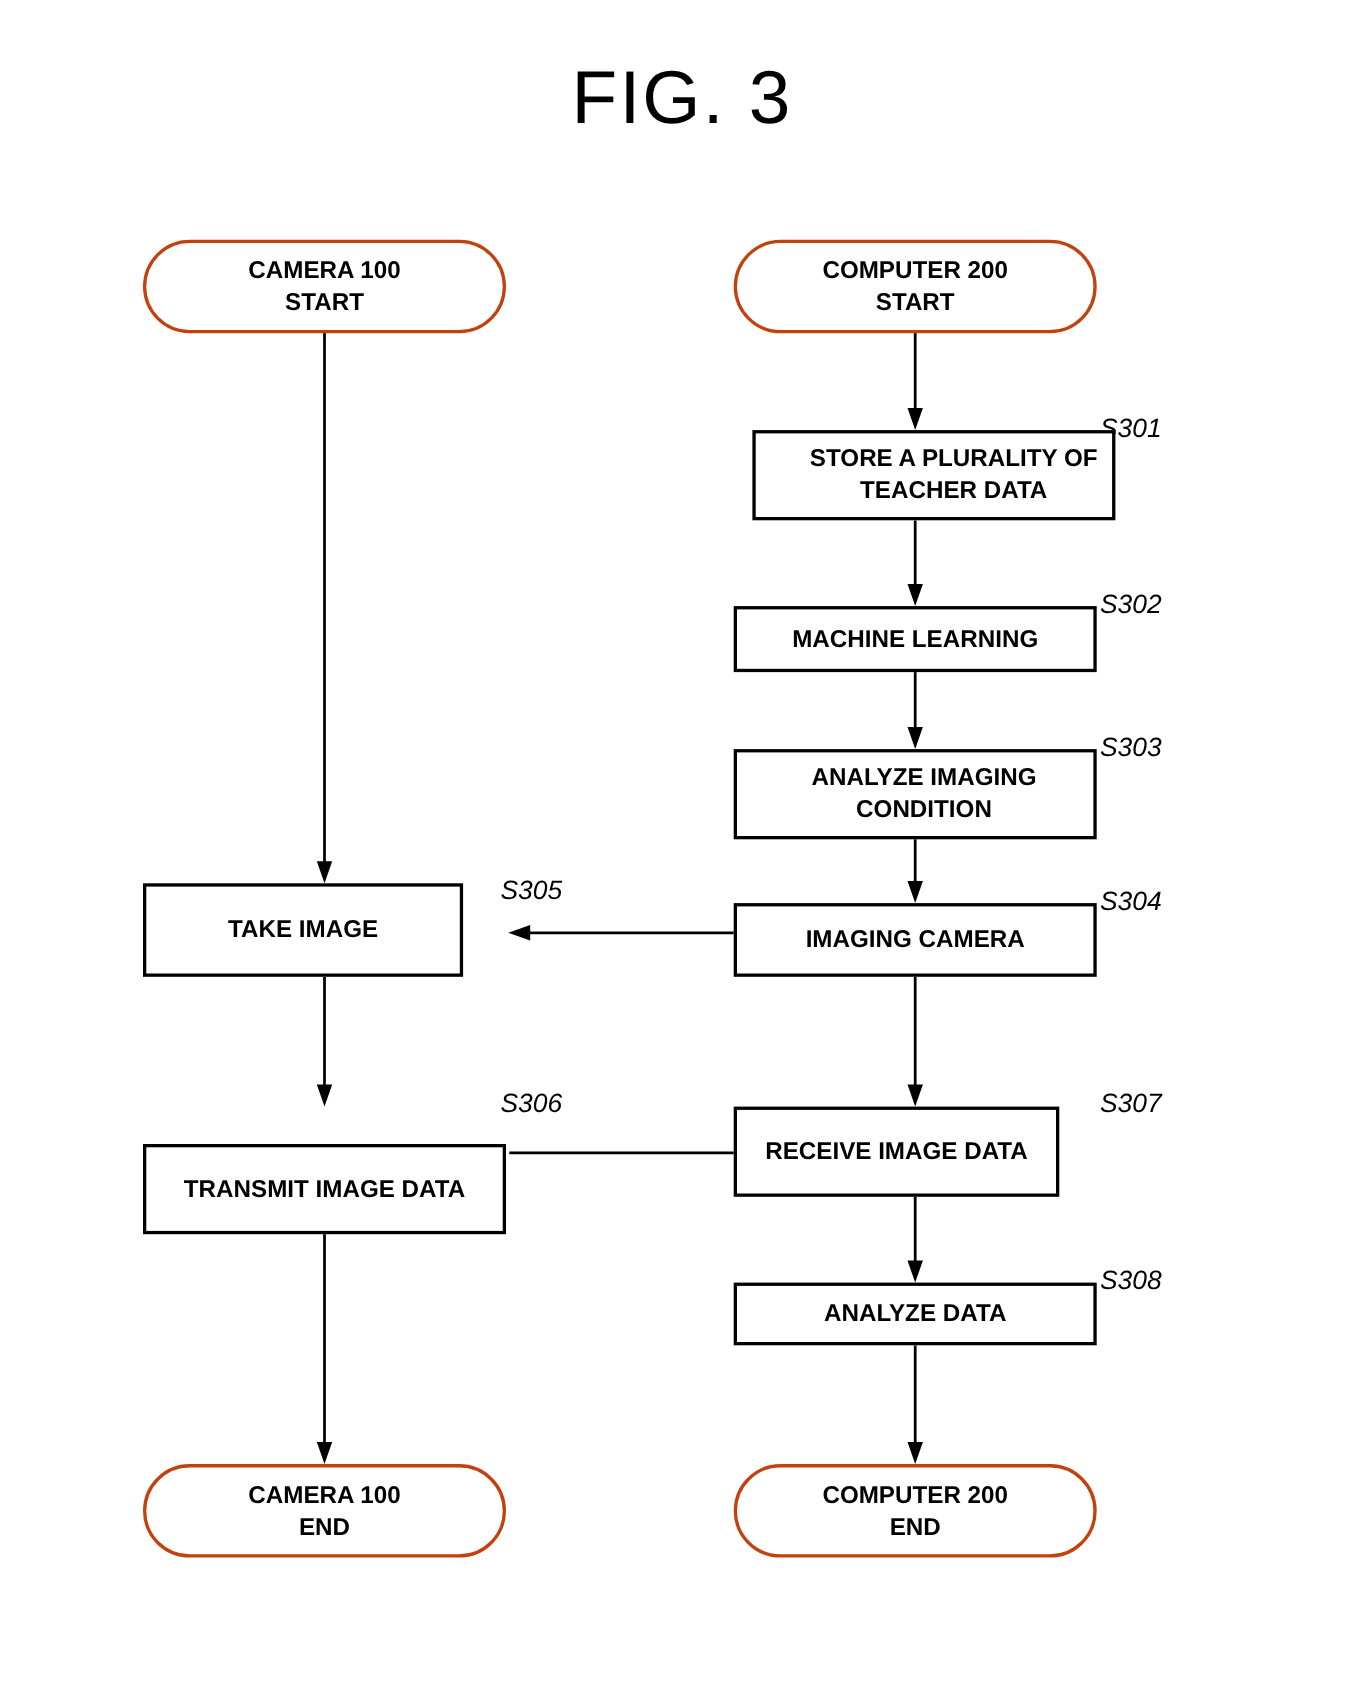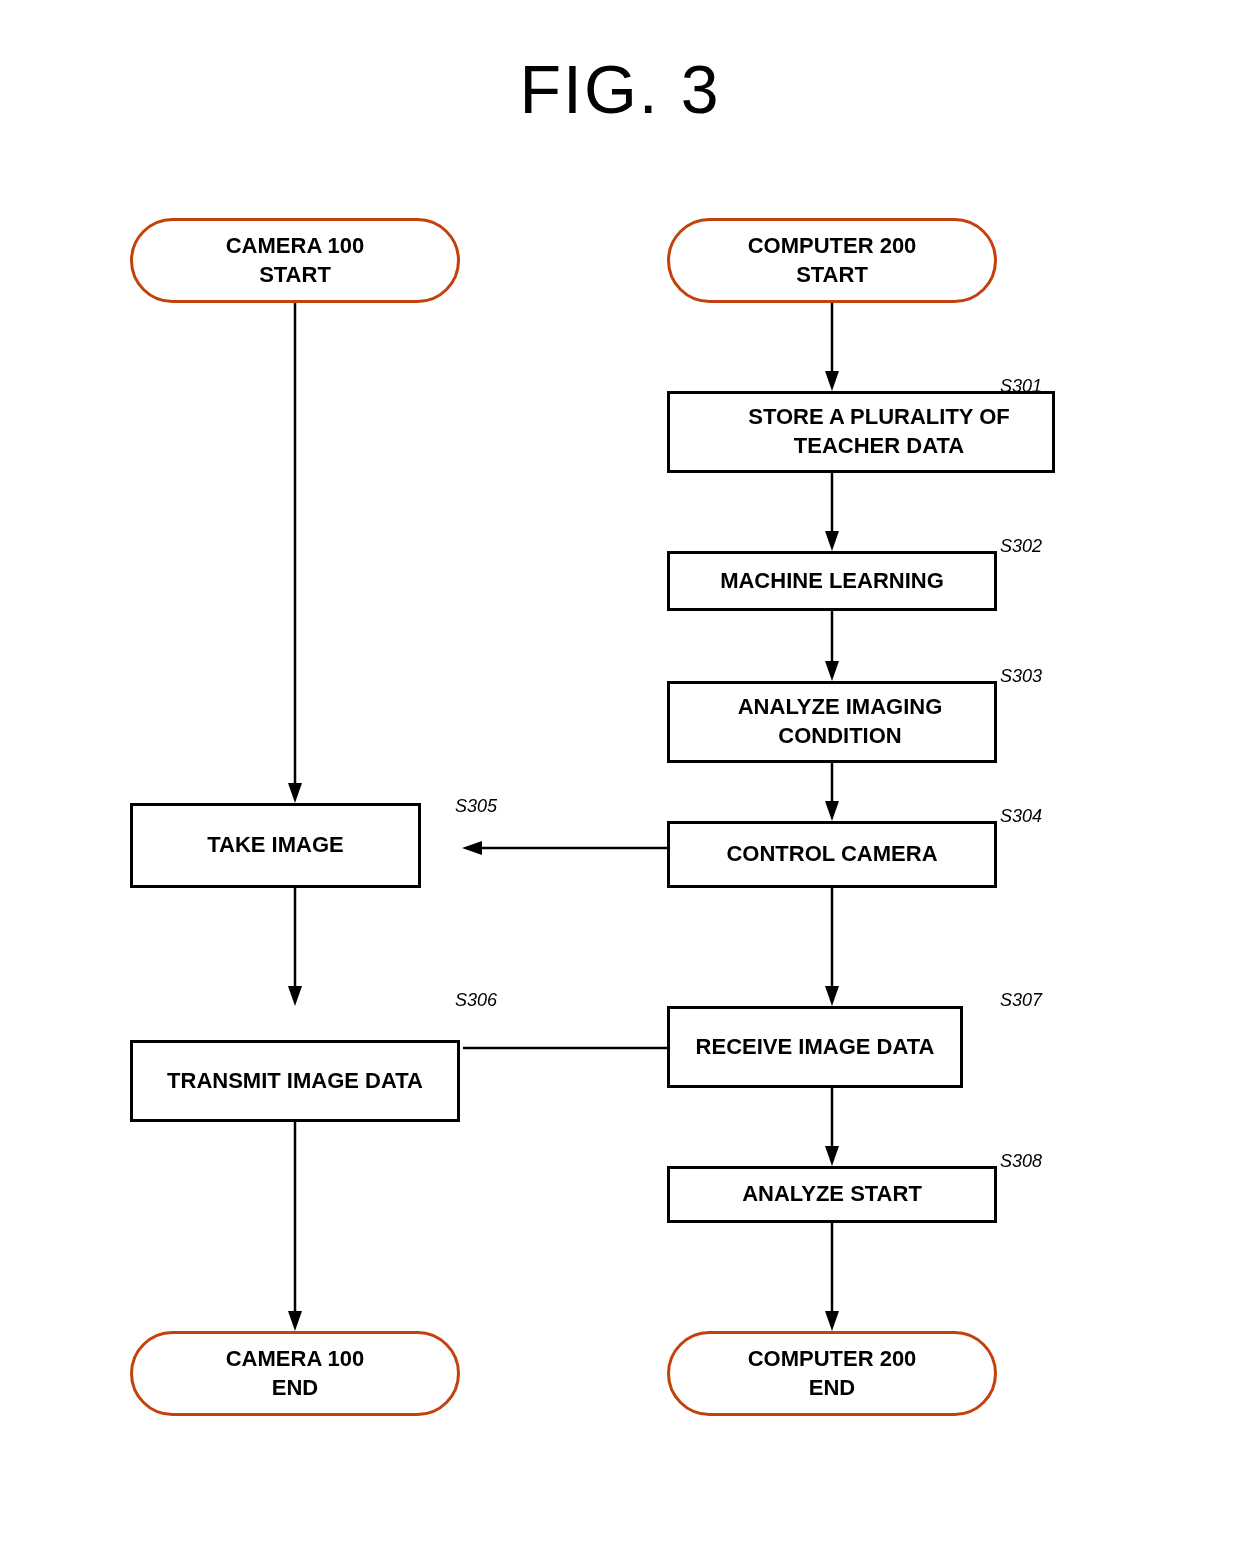--- a/index.html
+++ b/index.html
@@ -65,21 +65,21 @@
       fill: none;
     }
 
     svg.arrows polygon {
       fill: #000;
       stroke: none;
     }
 
     .step-label {
       position: absolute;
-      font-size: 18px;
+      font-size: 24px;
       font-style: italic;
     }
   </style>
 </head>
 <body>
 
 <div class="page-title">FIG. 3</div>
 
 <div class="diagram-container">
 
@@ -129,21 +129,21 @@
 
   <div class="node node-stadium" style="left:597px; top:50px; width:330px; height:85px;">
     <span style="white-space:pre-line;">COMPUTER 200
 START</span>
   </div>
 
   <div class="step-label" style="left:930px; top:208px;">
     <span>S301</span>
   </div>
 
-  <div class="node node-rect" style="left:597px; top:223px; width:388px; height:82px;padding-left:36px;">
+  <div class="node node-rect" style="left:614px; top:223px; width:330px; height:82px;padding-left:36px;">
     <span style="white-space:pre-line;">STORE A PLURALITY OF
 TEACHER DATA</span>
   </div>
 
   <div class="step-label" style="left:930px; top:368px;">
     <span>S302</span>
   </div>
 
   <div class="node node-rect" style="left:597px; top:383px; width:330px; height:60px;">
     <span style="white-space:pre-line;">MACHINE LEARNING</span>
@@ -156,21 +156,21 @@
   <div class="node node-rect" style="left:597px; top:513px; width:330px; height:82px;">
     <span style="white-space:pre-line;margin-left:16px;">ANALYZE IMAGING
 CONDITION</span>
   </div>
 
   <div class="step-label" style="left:930px; top:638px;">
     <span>S304</span>
   </div>
 
   <div class="node node-rect" style="left:597px; top:653px; width:330px; height:67px;">
-    <span style="white-space:pre-line;">CONTROL CAMERA</span>
+    <span style="white-space:pre-line;">IMAGING CAMERA</span>
   </div>
 
   <div class="step-label" style="left:385px; top:628px;">
     <span>S305</span>
   </div>
 
   <div class="node node-rect" style="left:60px; top:635px; width:291px; height:85px;align-items:center;">
     <span style="white-space:pre-line;">TAKE IMAGE</span>
   </div>
 
@@ -188,21 +188,21 @@
 
   <div class="node node-rect" style="left:597px; top:838px; width:296px; height:82px;">
     <span style="white-space:pre-line;">RECEIVE IMAGE DATA</span>
   </div>
 
   <div class="step-label" style="left:930px; top:983px;">
     <span>S308</span>
   </div>
 
   <div class="node node-rect" style="left:597px; top:998px; width:330px; height:57px;">
-    <span style="white-space:pre-line;">ANALYZE START</span>
+    <span style="white-space:pre-line;">ANALYZE DATA</span>
   </div>
 
   <div class="node node-stadium" style="left:60px; top:1163px; width:330px; height:85px;">
     <span style="white-space:pre-line;">CAMERA 100
 END</span>
   </div>
 
   <div class="node node-stadium" style="left:597px; top:1163px; width:330px; height:85px;">
     <span style="white-space:pre-line;">COMPUTER 200
 END</span>

